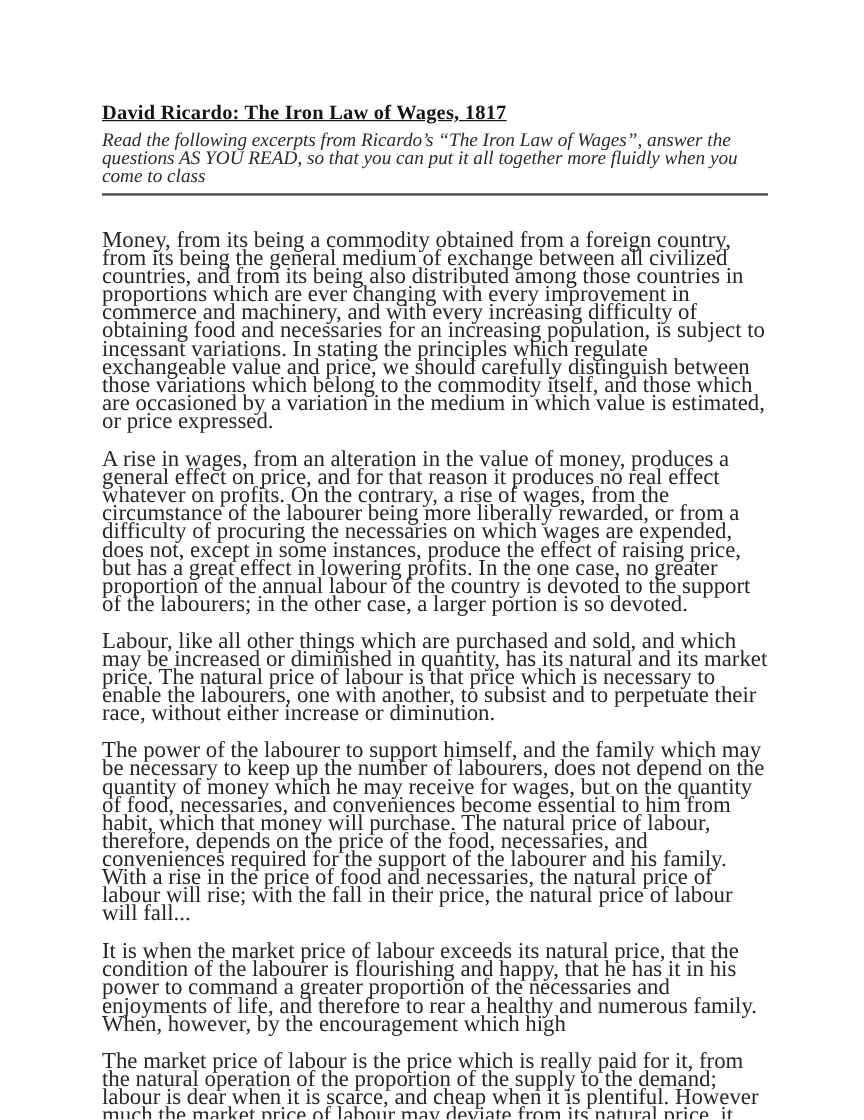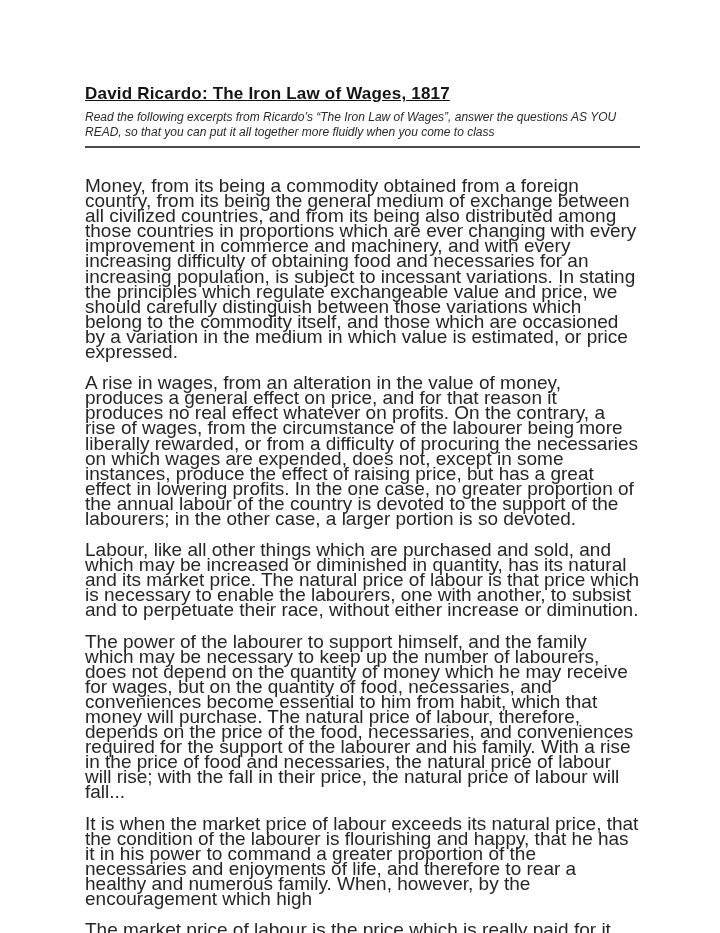--- a/index.html
+++ b/index.html
@@ -6,41 +6,41 @@
     margin: 0;
     padding: 0;
     background: #ffffff;
   }
   .page {
     position: relative;
     width: 660px;
     height: 933px;
     background: #ffffff;
     overflow: hidden;
-    font-family: Liberation Sans, sans-serif;
+    font-family: Liberation Serif, serif;
   }
   .content {
     position: absolute;
     left: 85px;
     top: 84px;
     width: 555px;
   }
   .doc-title {
     margin: 0 0 6px 0;
     font-size: 17px;
     line-height: 20px;
     font-weight: bold;
     color: #141414;
     text-decoration: underline;
     letter-spacing: 0.2px;
   }
   .instructions {
     margin: 0;
     font-style: italic;
-    font-size: 12px;
+    font-size: 16px;
     line-height: 15px;
     color: #2a2a2a;
     padding-bottom: 4px;
   }
   .rule {
     width: 100%;
     height: 0;
     border-top: 2px solid #4a4a4a;
     margin: 2px 0 0 0;
   }

